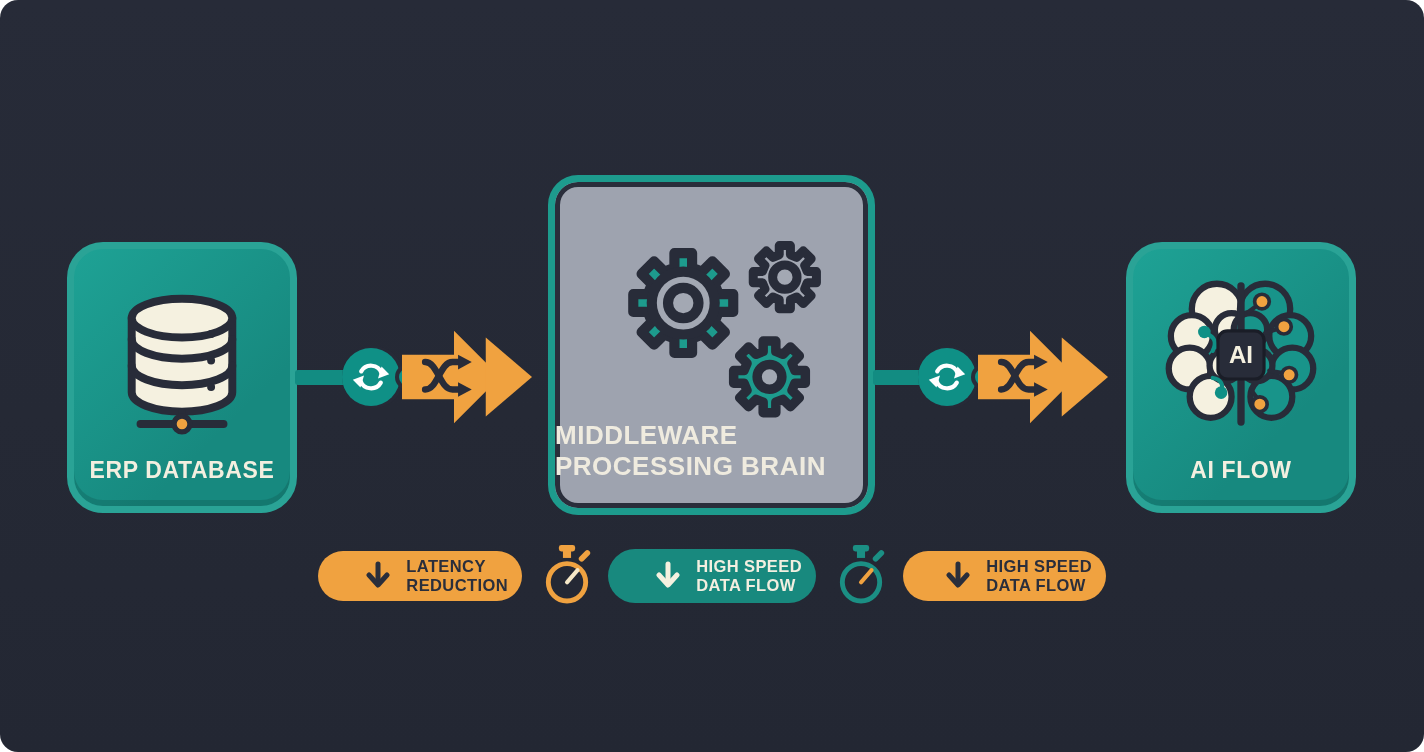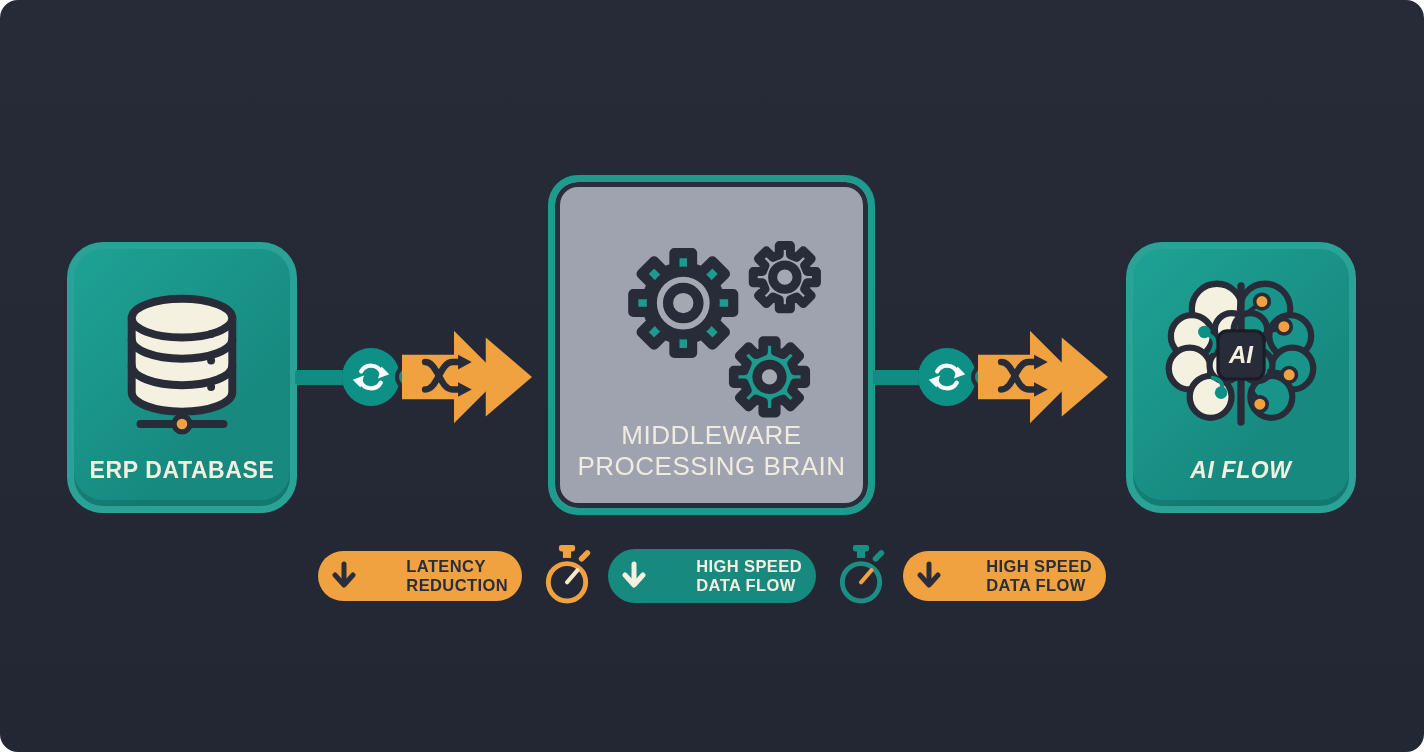--- a/index.html
+++ b/index.html
@@ -10,48 +10,48 @@
     font-family:"Liberation Sans",sans-serif;
   }
   
   .node{position:absolute;box-sizing:border-box;display:flex;flex-direction:column;align-items:center;}
   .node-teal{
     background:linear-gradient(135deg,#1ea295 0%,#17897f 70%);
     border:7px solid #2aa396;border-radius:36px;
     box-shadow:inset 0 -6px 0 rgba(0,0,0,.12);
   }
   .node-erp{left:67px;top:242px;width:230px;height:271px;}
-  .node-ai{left:1126px;top:242px;width:230px;height:271px;font-style:italic;}
+  .node-ai{left:1126px;top:242px;width:230px;height:271px;}
   .node-mid{
     left:548px;top:175px;width:327px;height:340px;
     background:#9ea3af;border:7px solid #1d9b8d;border-radius:30px;
     box-shadow:inset 0 0 0 5px #2a2e3b;
   }
   .node-label{
     position:absolute;left:0;right:0;bottom:22px;text-align:center;
     color:#f3efe0;font-size:23px;font-weight:800;letter-spacing:.6px;margin-top:16px;
   }
   .mid-label{
-    position:absolute;left:0;right:0;bottom:26px;text-align:center;
-    color:#efebdf;font-size:26px;font-weight:400;letter-spacing:.5px;line-height:31px;
+    position:absolute;left:0;right:0;bottom:26px;
+    color:#efebdf;font-size:26px;font-weight:700;letter-spacing:.5px;line-height:31px;
   }
   .icon-wrap{position:absolute;left:0;right:0;display:flex;justify-content:center;}
   
   .bar{position:absolute;height:15px;background:#128c82;border-radius:3px;}
   .sync-circle{
     position:absolute;width:58px;height:58px;border-radius:50%;
     background:#0f9086;display:flex;align-items:center;justify-content:center;
     box-shadow:2px 0 0 2px rgba(40,44,57,.55);
   }
   .stub{position:absolute;width:27px;height:18px;border-radius:9px;background:#0f9086;
     box-shadow:0 0 0 4px #282c39;}
   .arrow-svg{position:absolute;}
   
   .badge{
-    position:absolute;border-radius:27px;display:flex;align-items:center;justify-content:space-between;
+    position:absolute;border-radius:27px;display:flex;align-items:center;justify-content:flex-end;
     gap:16px;box-sizing:border-box;padding:0 14px;
   }
   .badge-orange{background:#f0a240;color:#2a2e3b;}
   .badge-teal{background:#18897e;color:#f3efe0;}
   .badge-text{font-size:16.5px;font-weight:800;letter-spacing:.4px;line-height:19px;text-align:left;text-transform:uppercase;}
   .stopwatch{position:absolute;}
 </style>
 </head>
 <body>
 

